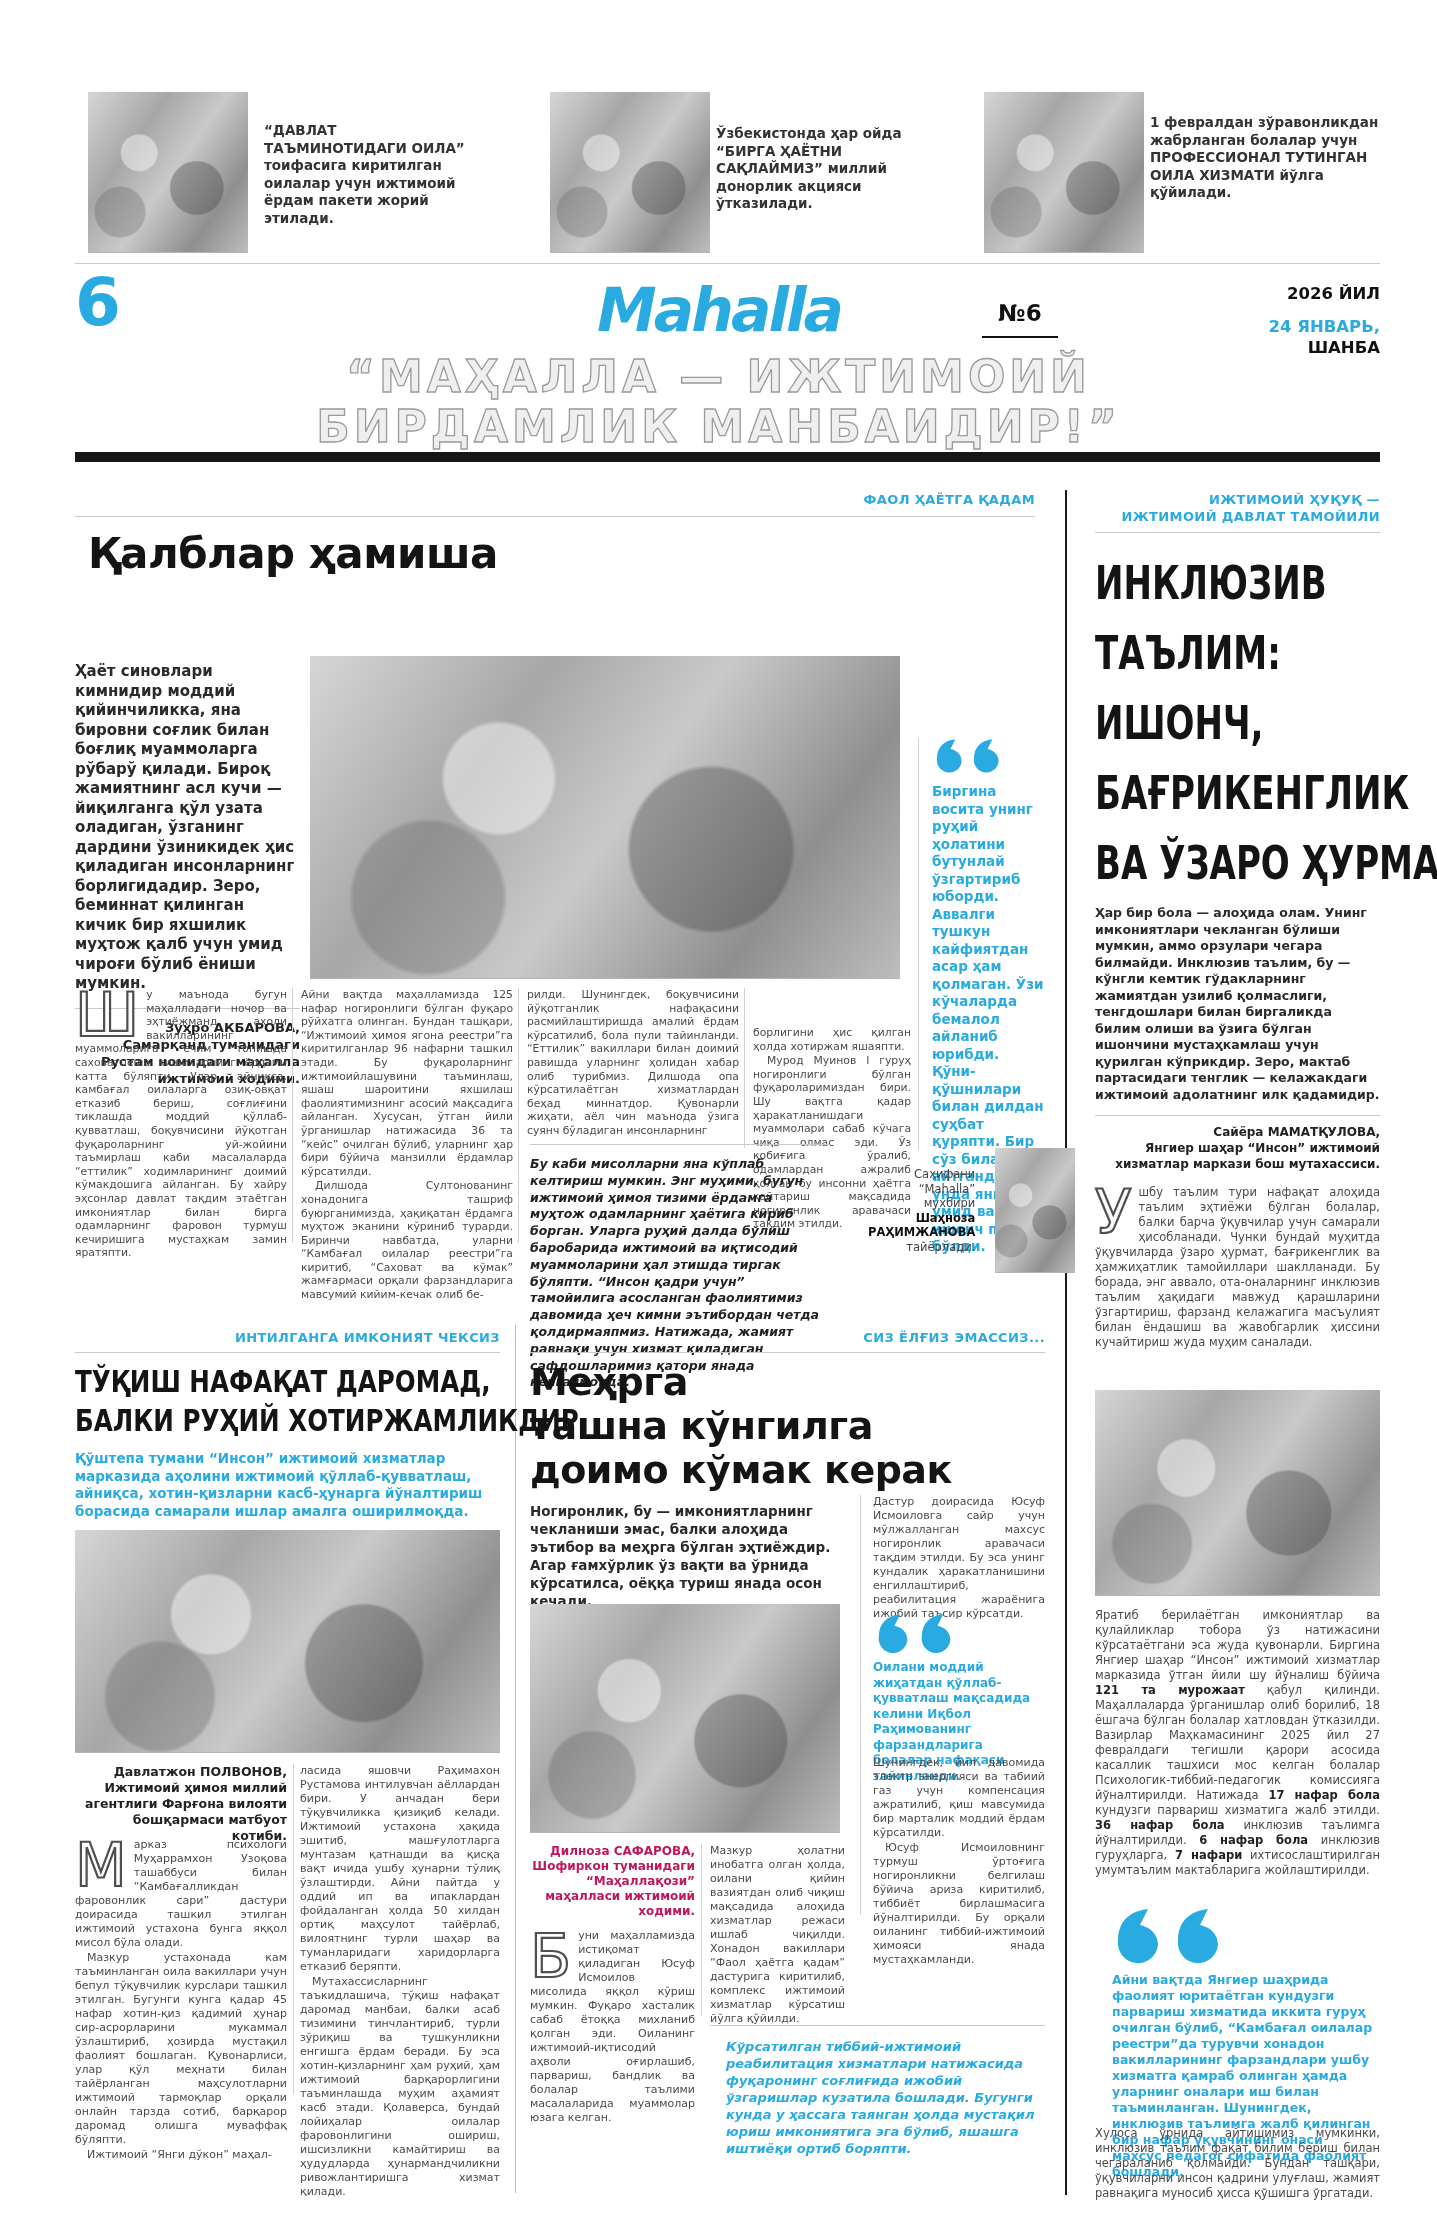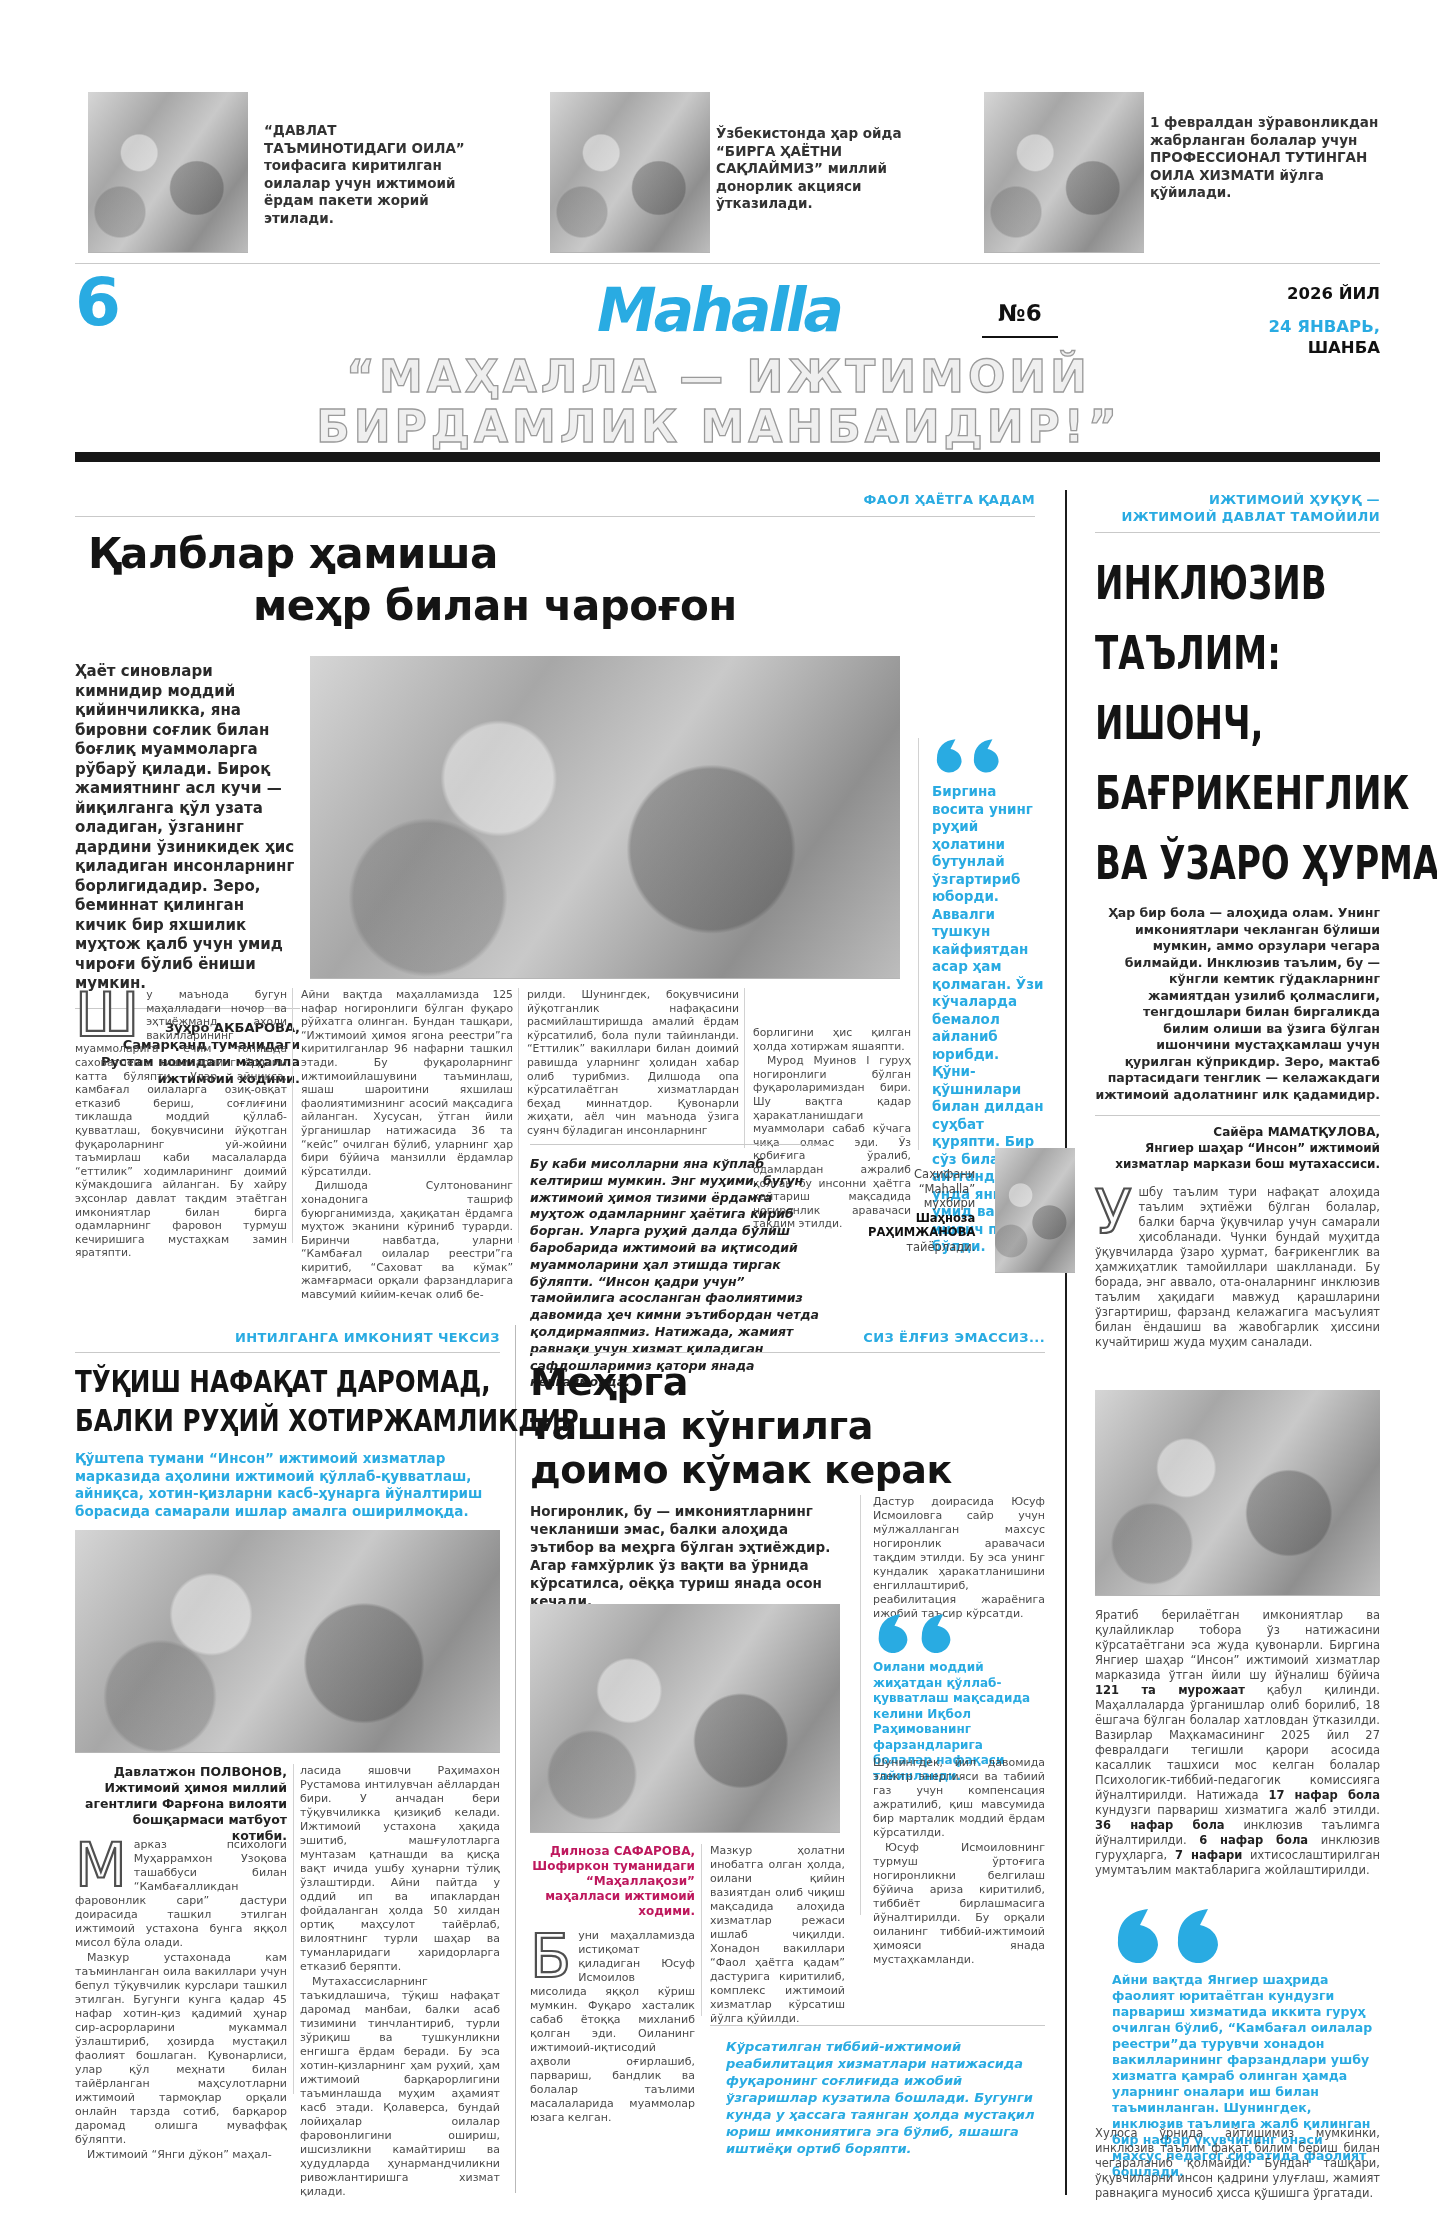--- a/index.html
+++ b/index.html
@@ -40,21 +40,21 @@
   .credit-t{font-size:11.5px;line-height:14.5px;text-align:right;color:#444;}
   .credit-t .b{font-weight:bold;color:#111;display:block;}
   .credit-t span{display:block;}
   .hl-cond{font-weight:bold;color:#141414;}
   .hl-cond div{transform:scaleX(.74);transform-origin:left;white-space:nowrap;font-size:46px;line-height:70px;}
   .hl-knit div{transform:scaleX(.82);transform-origin:left;white-space:nowrap;font-size:30px;line-height:39px;
                font-weight:bold;color:#141414;}
   .hl-care{font-size:38px;line-height:44px;font-weight:bold;color:#141414;letter-spacing:-.5px;}
   .rbody{font-size:11.5px;line-height:15px;color:#4b4b4b;text-align:justify;}
   .rbody .seg-b{font-weight:bold;color:#222;}
-  .rlead{font-size:12.5px;line-height:16.5px;font-weight:bold;color:#2a2a2a;text-align:right;}
+  .rlead{font-size:12.5px;line-height:16.5px;font-weight:bold;color:#2a2a2a;}
   .cy-lead{font-size:13.5px;line-height:17.5px;font-weight:bold;color:#29ABE2;}
   .bk-lead{font-size:13.5px;line-height:18px;font-weight:bold;color:#2a2a2a;}
   .sm-body{font-size:11px;line-height:14px;color:#4b4b4b;text-align:justify;}
   .sm-body p{margin:0;}
   .sm-body p + p{text-indent:12px;margin-top:1px;}
   .cap{font-size:12px;line-height:15px;font-weight:bold;color:#be185d;text-align:right;}
   .cy-callout{font-size:13px;line-height:17px;font-weight:bold;font-style:italic;color:#29ABE2;}
   .lead-hr{border:none;border-top:1px solid #c9c9c9;margin:14px 0 10px 0;}
 </style>
 </head>
@@ -89,21 +89,20 @@
 
   <div class="abs bar" style="left:75px;top:452px;width:1305px;height:10px;"></div>
 
   <div class="abs" style="left:1065px;top:490px;width:2px;height:1705px;background:#1c1c1c;"></div>
 
   <div class="abs kicker" style="left:75px;top:492px;width:960px;">ФАОЛ ҲАЁТГА ҚАДАМ</div>
   <div class="abs hair" style="left:75px;top:516px;width:960px;"></div>
 
   <div class="abs hl-main" style="left:88px;top:528px;width:940px;">
     <div>Қалблар ҳамиша</div>
-    <div style="margin-left:165px;">меҳр билан чароғон</div>
   </div>
 
   <div class="abs" style="left:75px;top:662px;width:225px;">
     <div class="lead">Ҳаёт синовлари кимнидир моддий қийинчиликка, яна бировни соғлик билан боғлиқ муаммоларга рўбарў қилади. Бироқ жамиятнинг асл кучи — йиқилганга қўл узата оладиган, ўзганинг дардини ўзиникидек ҳис қиладиган инсонларнинг борлигидадир. Зеро, беминнат қилинган кичик бир яхшилик муҳтож қалб учун умид чироғи бўлиб ёниши мумкин.</div>
     <hr class="lead-hr">
     <div class="byline">
       <div>Зуҳро АКБАРОВА,</div>
       <div>Самарқанд туманидаги</div>
       <div>Рустам номидаги маҳалла</div>
       <div>ижтимоий ходими.</div>

